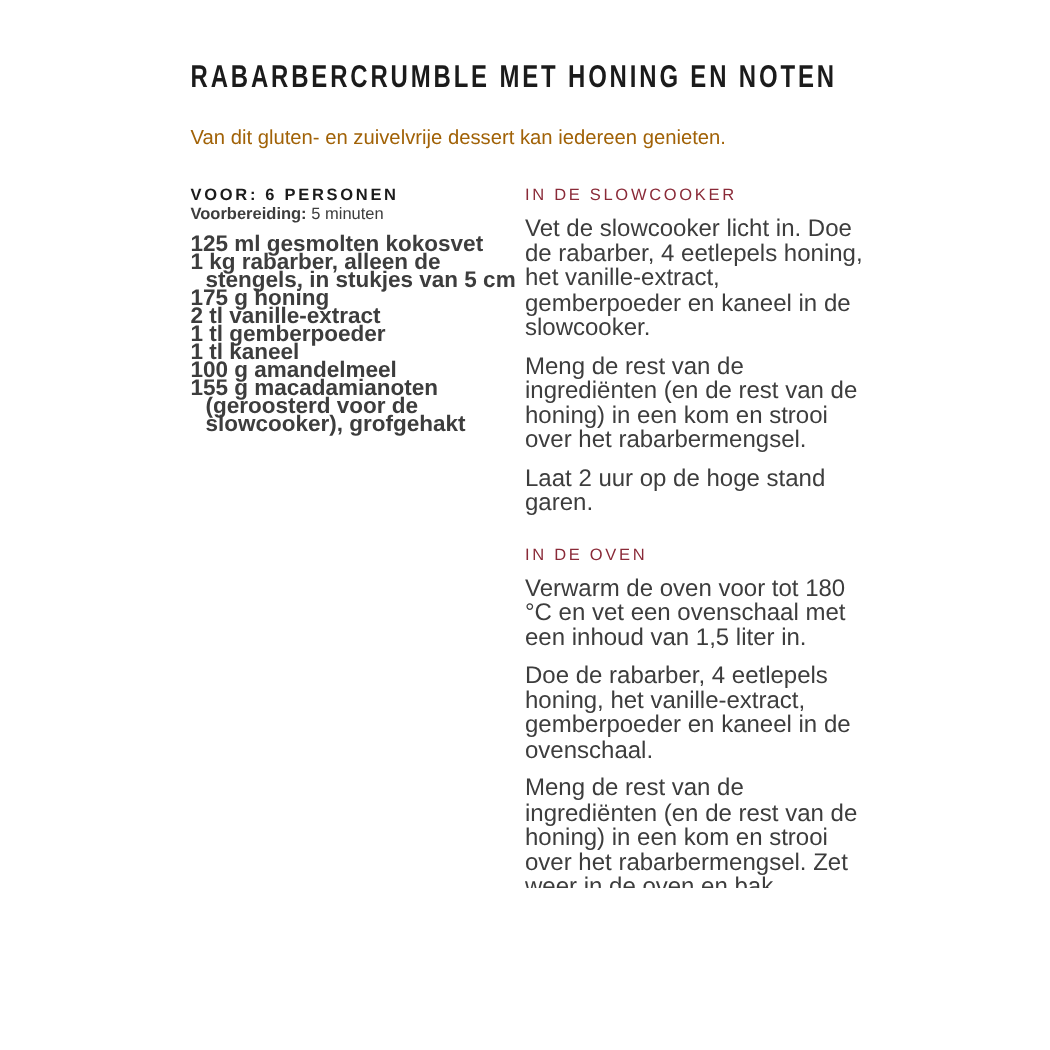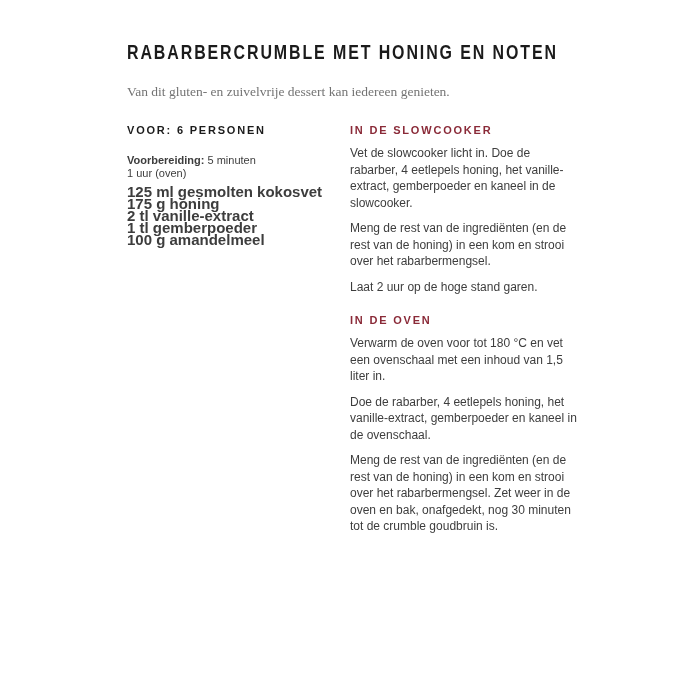--- a/index.html
+++ b/index.html
@@ -14,49 +14,49 @@
   .recipe-title {
     position:absolute; left:127px; top:40px;
     font-family:"Liberation Sans", sans-serif;
     font-weight:700; font-size:21px;
     letter-spacing:2.5px; white-space:nowrap;
     color:#1b1b1b;
     transform:scaleX(0.76); transform-origin:left top;
   }
   .recipe-subtitle {
     position:absolute; left:127px; top:84px;
-    font-family:Liberation Serif, serif;
-    font-size:13.5px; color:#737373;
+    font-family:Liberation Sans, sans-serif;
+    font-size:13.5px; color:#a16207;
   }
   .left-col {
     position:absolute; left:127px; top:124px; width:218px;
     color:#3d3d3d;
   }
   .kicker {
     font-weight:700; font-size:11px; letter-spacing:1.8px;
-    color:#1b1b1b; margin-bottom:18px; white-space:nowrap;
+    color:#1b1b1b; margin-bottom:1px; white-space:nowrap;
   }
   .meta-line { font-size:11px; line-height:12.5px; }
   .meta-line b { font-weight:700; }
   .ingredients { margin-top:7px; }
   .ingredient {
     font-size:15px; line-height:12px;
     padding-left:10px; text-indent:-10px;font-weight:bold;
   }
   .right-col {
     position:absolute; left:350px; top:124px; width:228px;
     color:#3d3d3d;
   }
   .section { margin-bottom:19px; }
   .section-heading {
-    font-weight:700; font-size:11px; letter-spacing:1.8px;
+    font-weight:400; font-size:11px; letter-spacing:1.8px;
     color:#8a2a38; margin-bottom:9px; white-space:nowrap;
   }
   .section p {
-    font-size:12px; line-height:16.5px; margin-bottom:9px;
+    font-size:16px; line-height:16.5px; margin-bottom:9px;
   }
   .footer {
     position:absolute; left:95px; top:671px;
     display:flex; align-items:baseline; gap:18px;
   }
   .page-number {
     font-weight:700; font-size:11.5px; letter-spacing:1.5px; color:#8a2438;
   }
   .chapter-label {
     font-size:10.5px; letter-spacing:2.5px; color:#cfc6c6;
@@ -72,28 +72,30 @@
 
 <div class="page">
 
   <h1 class="recipe-title">RABARBERCRUMBLE MET HONING EN NOTEN</h1>
 
   <div class="recipe-subtitle">Van dit gluten- en zuivelvrije dessert kan iedereen genieten.</div>
 
   <div class="left-col">
     <div class="kicker">VOOR: 6 PERSONEN</div>
     <div class="meta-line"><b>Voorbereiding:</b><span> 5 minuten</span></div>
-    <div class="meta-line">1 uur (oven)</div>
 
     <div class="ingredients">
       <div class="ingredient">125 ml gesmolten kokosvet</div>
+      <div class="ingredient">1 kg rabarber, alleen de stengels, in stukjes van 5 cm</div>
       <div class="ingredient">175 g honing</div>
       <div class="ingredient">2 tl vanille-extract</div>
       <div class="ingredient">1 tl gemberpoeder</div>
+      <div class="ingredient">1 tl kaneel</div>
       <div class="ingredient">100 g amandelmeel</div>
+      <div class="ingredient">155 g macadamianoten (geroosterd voor de slowcooker), grofgehakt</div>
     </div>
   </div>
 
   <div class="right-col">
     <div class="section">
       <div class="section-heading">IN DE SLOWCOOKER</div>
       <p>Vet de slowcooker licht in. Doe de rabarber, 4 eetlepels honing, het vanille-extract, gemberpoeder en kaneel in de slowcooker.</p>
       <p>Meng de rest van de ingrediënten (en de rest van de honing) in een kom en strooi over het rabarbermengsel.</p>
       <p>Laat 2 uur op de hoge stand garen.</p>
     </div>

